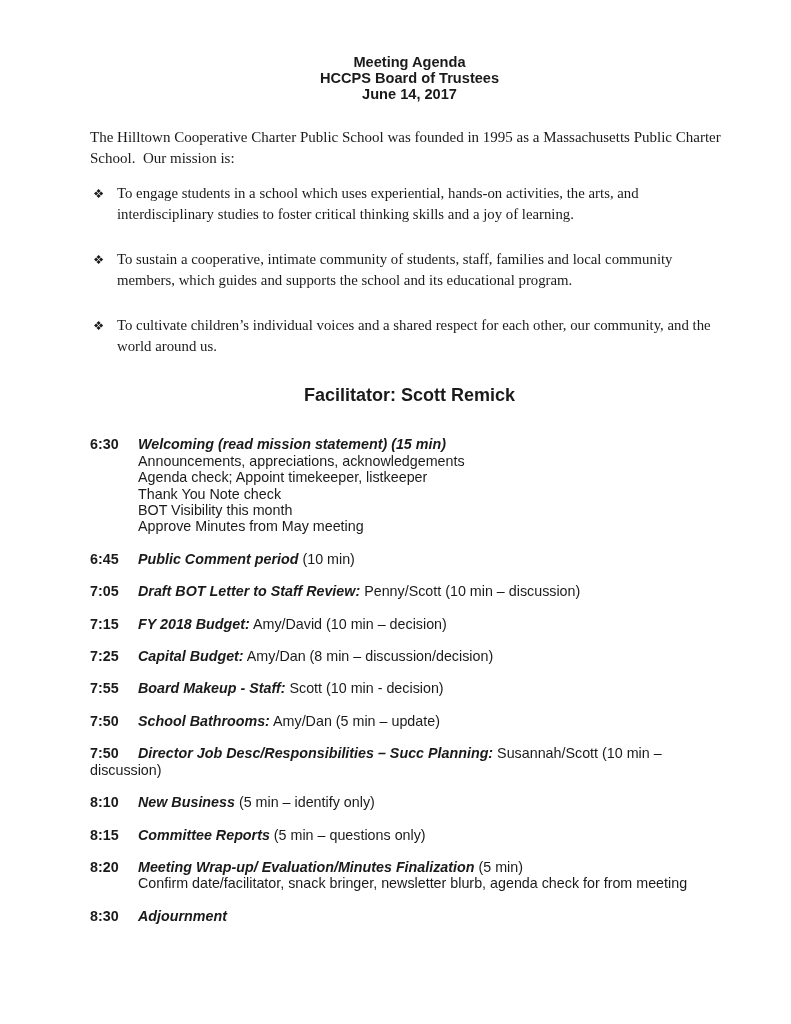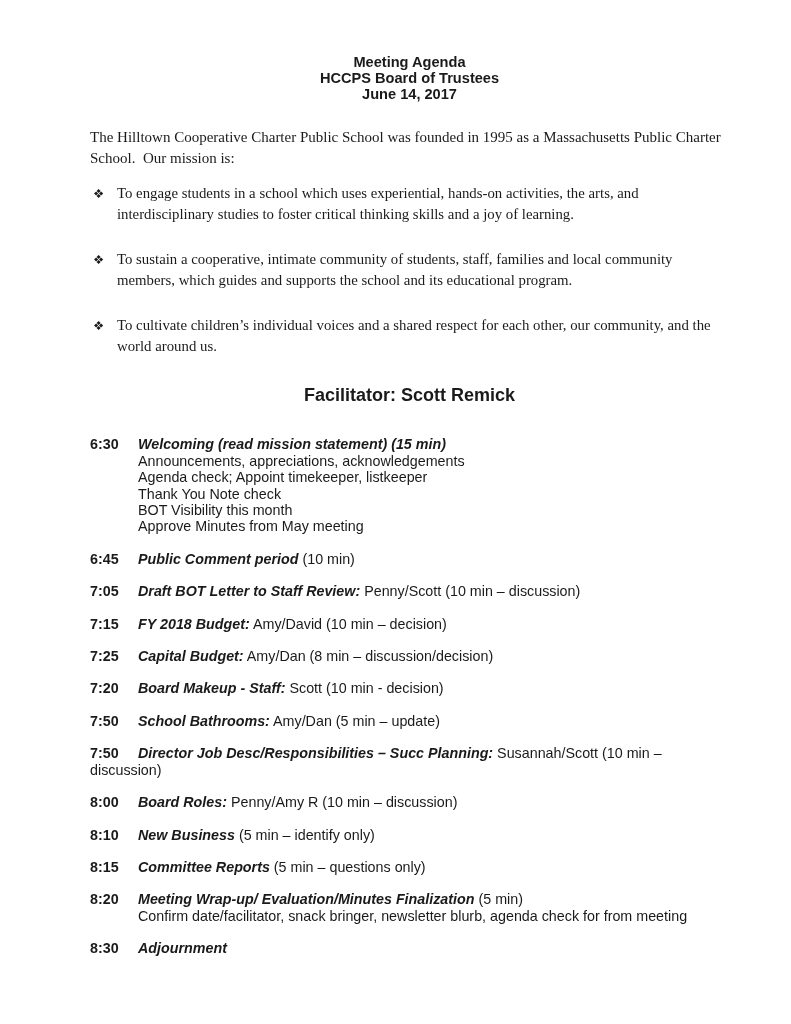--- a/index.html
+++ b/index.html
@@ -153,46 +153,40 @@
       </div>
 
       <div class="agenda-item">
         <p class="line"><span class="time">7:25</span><span class="topic">Capital Budget:</span><span class="detail"> Amy/Dan (8 min – discussion/decision)</span></p>
         <div class="subs">
           
         </div>
       </div>
 
       <div class="agenda-item">
-        <p class="line"><span class="time">7:20</span><span class="topic">Board Makeup - Staff:</span><span class="detail"> Scott (10 min - decision)</span></p>
+        <p class="line"><span class="time">7:55</span><span class="topic">Board Makeup - Staff:</span><span class="detail"> Scott (10 min - decision)</span></p>
         <div class="subs">
           
         </div>
       </div>
 
       <div class="agenda-item">
         <p class="line"><span class="time">7:50</span><span class="topic">School Bathrooms:</span><span class="detail"> Amy/Dan (5 min – update)</span></p>
         <div class="subs">
           
         </div>
       </div>
 
       <div class="agenda-item">
         <p class="line"><span class="time">7:50</span><span class="topic">Director Job Desc/Responsibilities – Succ Planning:</span><span class="detail"> Susannah/Scott (10 min – discussion)</span></p>
         <div class="subs">
           
         </div>
       </div>
 
-      <div class="agenda-item">
-        <p class="line"><span class="time">8:00</span><span class="topic">Board Roles:</span><span class="detail"> Penny/Amy R (10 min – discussion)</span></p>
-        <div class="subs">
-          
-        </div>
-      </div>
 
       <div class="agenda-item">
         <p class="line"><span class="time">8:10</span><span class="topic">New Business</span><span class="detail"> (5 min – identify only)</span></p>
         <div class="subs">
           
         </div>
       </div>
 
       <div class="agenda-item">
         <p class="line"><span class="time">8:15</span><span class="topic">Committee Reports</span><span class="detail"> (5 min – questions only)</span></p>

